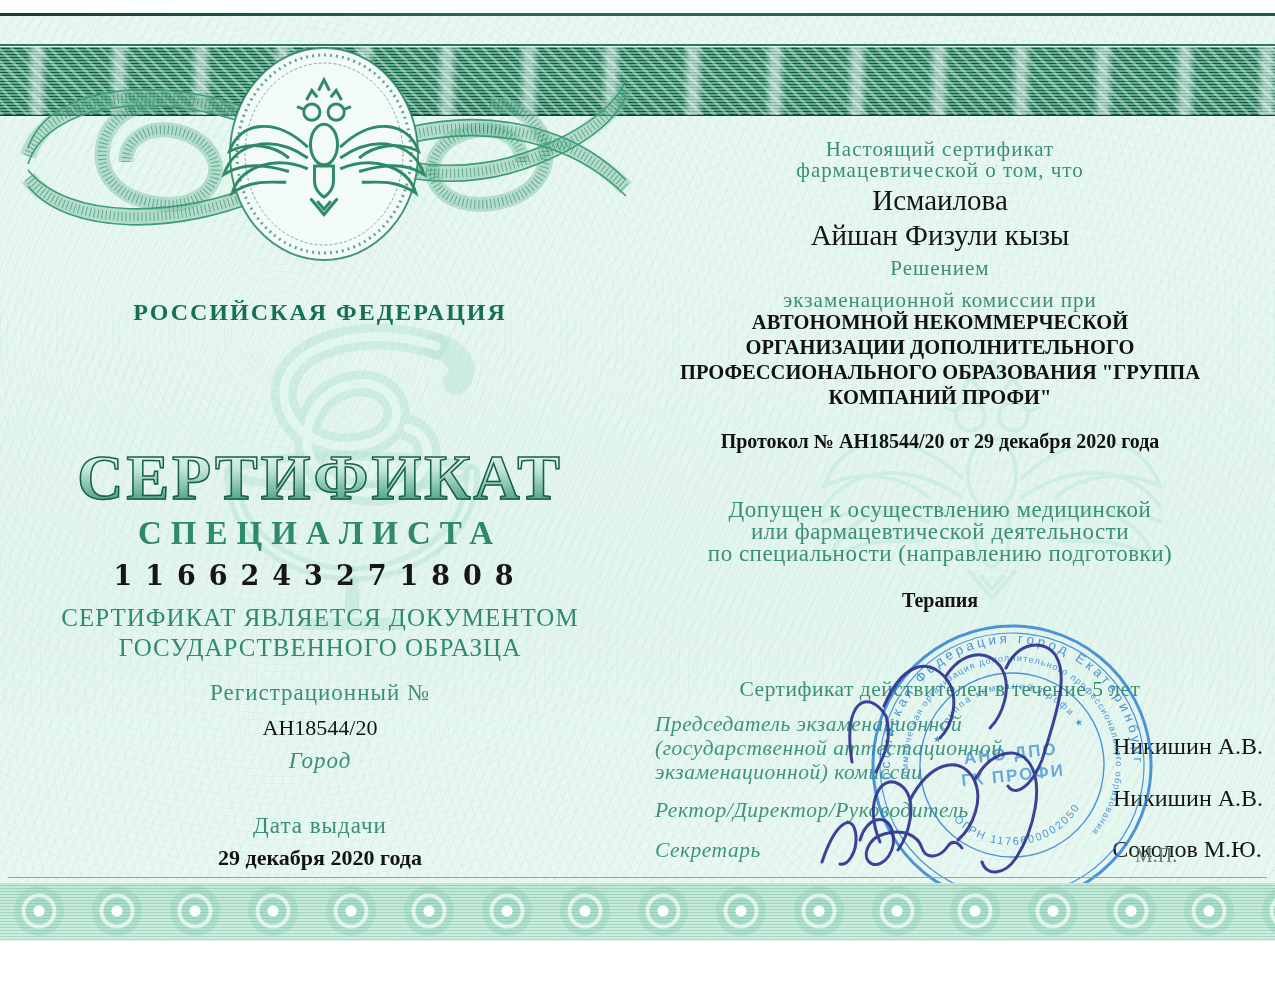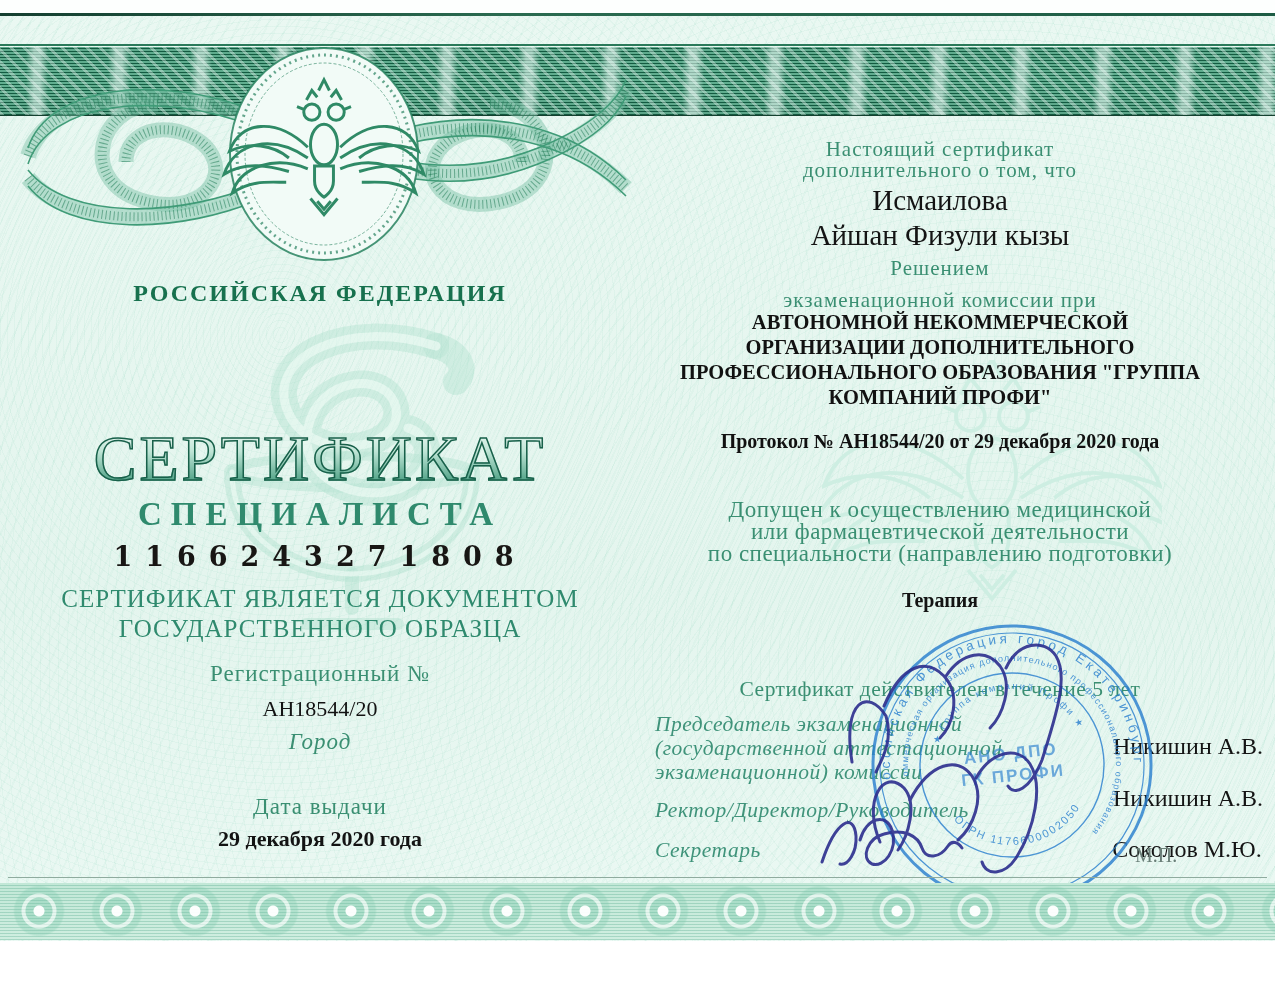--- a/index.html
+++ b/index.html
@@ -28,24 +28,24 @@
   }
   .bottom-sep{left:8px;top:877px;width:1259px;height:1px;background:#8fab9e;}
   .bottom-band{
     left:0;top:883px;width:100%;height:57px;
     background:
       radial-gradient(circle at 39px 28px, rgba(255,255,255,.95) 0 5px, rgba(118,198,168,.35) 6px 13px, rgba(255,255,255,.55) 14px 17px, rgba(118,198,168,.28) 18px 24px, transparent 26px) 0 0/78px 57px repeat-x,
       repeating-linear-gradient(0deg, rgba(70,160,130,.30) 0 1px, transparent 1px 3px),
       linear-gradient(180deg,#c2e8d7,#cfeee0);
   }
   
-  .lcol{left:40px;width:560px;text-align:center;}
+  .lcol{left:40px;width:560px;text-align:center;margin-top:19px;}
   .country{color:#17714e;font-weight:bold;font-size:24px;letter-spacing:2px;}
   .doc-title{
-    font-size:64px;font-weight:normal;letter-spacing:3px;line-height:1;
+    font-size:64px;font-weight:bold;letter-spacing:3px;line-height:1;
     color:#2e8e6e;
     background:linear-gradient(180deg,#f2fbf7 0%,#bfe5d6 38%,#2e8e6e 100%);
     -webkit-background-clip:text;background-clip:text;-webkit-text-fill-color:transparent;
     -webkit-text-stroke:1.5px #18604a;
   }
   .doc-subtitle{color:#2f8a6d;font-size:33px;letter-spacing:9px;font-weight:600;}
   .serial{color:#181614;font-weight:bold;font-size:27px;letter-spacing:13px;font-family:"DejaVu Serif","Liberation Serif",serif;}
   .state-note{color:#2f8a6e;font-size:25px;line-height:30px;letter-spacing:1px;}
   .glabel{color:#3a8f72;font-size:23px;letter-spacing:1px;}
   .bval{color:#131313;font-size:22px;}
@@ -153,21 +153,21 @@
   <div class="abs lcol serial" style="top:541px;">1166243271808</div>
   <div class="abs lcol state-note" style="top:584px;">СЕРТИФИКАТ ЯВЛЯЕТСЯ ДОКУМЕНТОМ</div>
   <div class="abs lcol state-note" style="top:614px;">ГОСУДАРСТВЕННОГО ОБРАЗЦА</div>
   <div class="abs lcol glabel" style="top:661px;">Регистрационный №</div>
   <div class="abs lcol bval" style="top:696px;">АН18544/20</div>
   <div class="abs lcol glabel" style="top:729px;font-style:italic;">Город</div>
   <div class="abs lcol glabel" style="top:794px;">Дата выдачи</div>
   <div class="abs lcol bvalb" style="top:826px;">29 декабря 2020 года</div>
 
   <div class="abs rcol green intro" style="top:137px;">Настоящий сертификат</div>
-  <div class="abs rcol green intro" style="top:158px;">дополнительного о том, что</div>
+  <div class="abs rcol green intro" style="top:158px;">фармацевтической о том, что</div>
   <div class="abs rcol pname" style="top:184px;">Исмаилова</div>
   <div class="abs rcol pname" style="top:219px;">Айшан Физули кызы</div>
 
   <div class="abs rcol green intro" style="top:256px;">Решением</div>
   <div class="abs rcol green intro" style="top:288px;">экзаменационной комиссии при</div>
   <div class="abs rcol org" style="top:310px;">АВТОНОМНОЙ НЕКОММЕРЧЕСКОЙ</div>
   <div class="abs rcol org" style="top:335px;text-align:center;">ОРГАНИЗАЦИИ ДОПОЛНИТЕЛЬНОГО</div>
   <div class="abs rcol org" style="top:360px;">ПРОФЕССИОНАЛЬНОГО ОБРАЗОВАНИЯ "ГРУППА</div>
   <div class="abs rcol org" style="top:385px;">КОМПАНИЙ ПРОФИ"</div>
   <div class="abs rcol protocol" style="top:430px;">Протокол № АН18544/20 от 29 декабря 2020 года</div>

